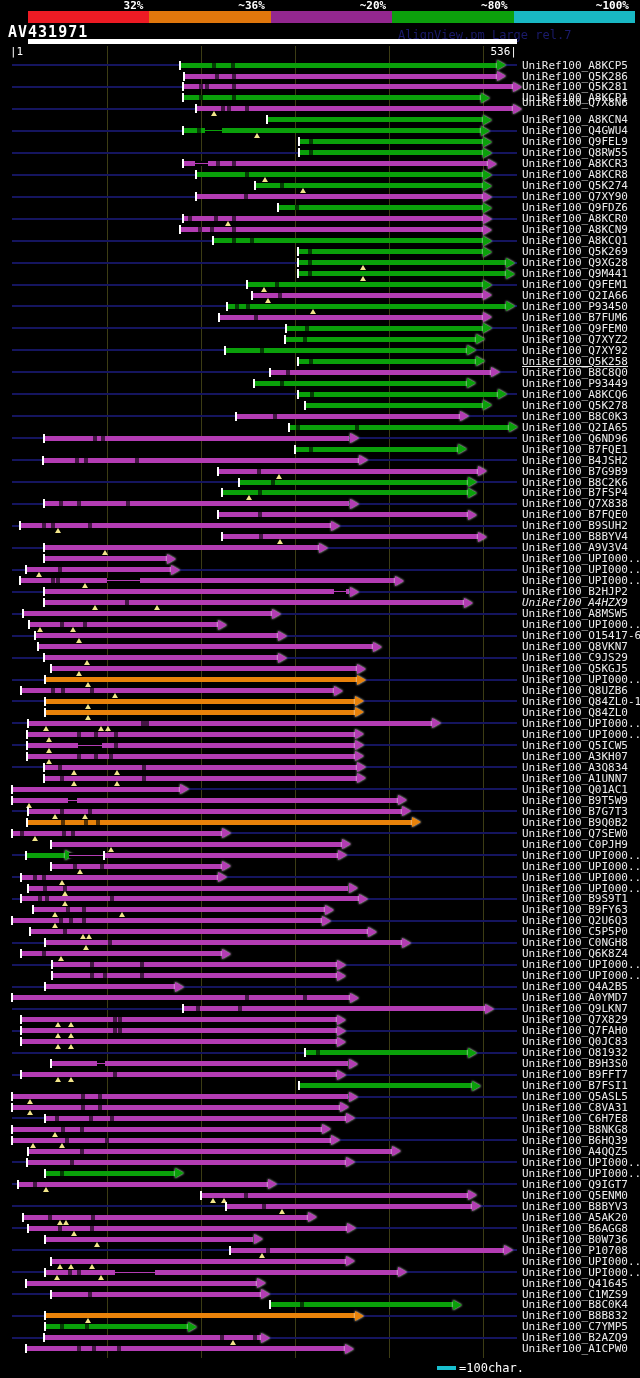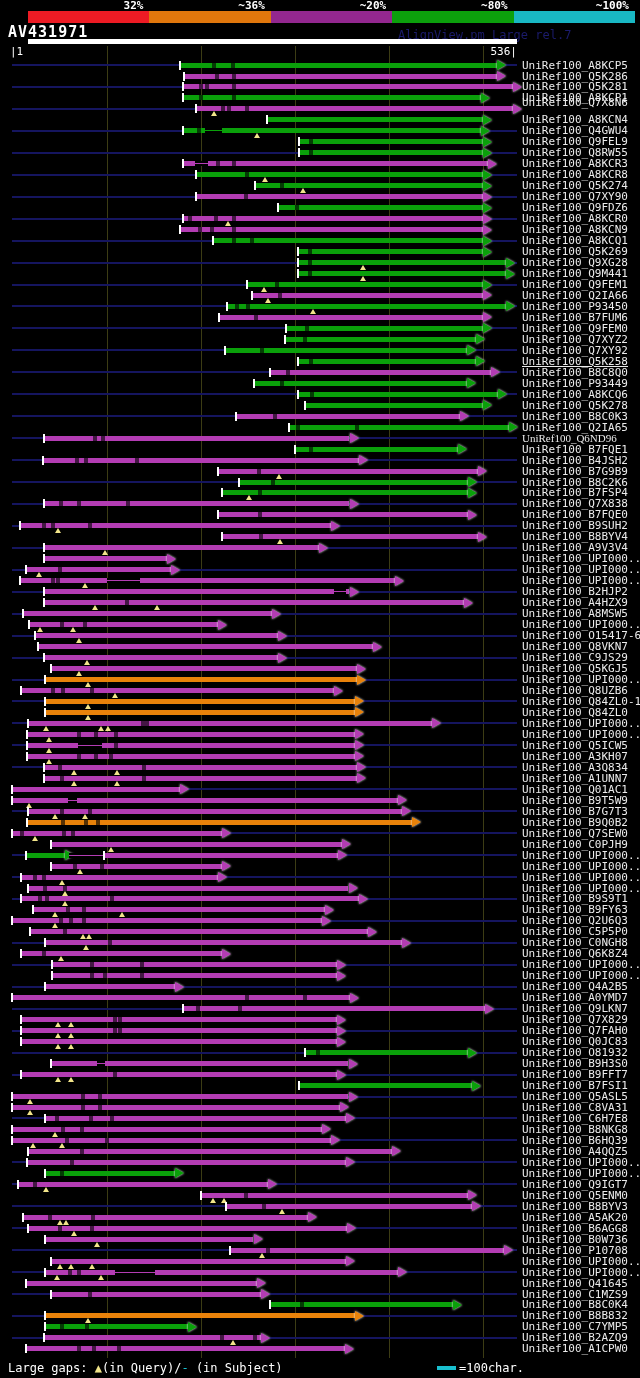--- a/index.html
+++ b/index.html
@@ -275,21 +275,21 @@
       <div class="arrow" style="left: 509.3px; top: 422.1px; border-left-color: rgb(10, 160, 10);"></div>
       <div class="gapmark" style="left: 295.8px; top: 424.6px;"></div>
       <div class="gapmark" style="left: 355px; top: 424.6px;"></div>
       <div class="rowlabel" style="top: 421.6px;">UniRef100_Q2IA65</div>
       <div class="navy" style="left: 12px; width: 505px; top: 437.1px;"></div>
       <div class="bar" style="left: 44.9px; width: 304.6px; top: 435.6px; background: rgb(179, 60, 179);"></div>
       <div class="tick" style="left: 42.9px; top: 433.6px;"></div>
       <div class="arrow" style="left: 349.5px; top: 433.1px; border-left-color: rgb(179, 60, 179);"></div>
       <div class="gapmark" style="left: 92.7px; top: 435.6px;"></div>
       <div class="gapmark" style="left: 101.2px; top: 435.6px;"></div>
-      <div class="rowlabel" style="top: 432.6px; font-family: Liberation Serif, serif;">UniRef100_Q6ND96</div>
+      <div class="rowlabel" style="top: 432.6px;">UniRef100_Q6ND96</div>
       <div class="bar" style="left: 295.9px; width: 161.7px; top: 446.6px; background: rgb(10, 160, 10);"></div>
       <div class="tick" style="left: 293.9px; top: 444.6px;"></div>
       <div class="arrow" style="left: 457.6px; top: 444.1px; border-left-color: rgb(10, 160, 10);"></div>
       <div class="gapmark" style="left: 308.9px; top: 446.6px;"></div>
       <div class="rowlabel" style="top: 443.6px;">UniRef100_B7FQE1</div>
       <div class="navy" style="left: 12px; width: 505px; top: 459px;"></div>
       <div class="bar" style="left: 44px; width: 314.9px; top: 457.5px; background: rgb(179, 60, 179);"></div>
       <div class="tick" style="left: 42px; top: 455.5px;"></div>
       <div class="arrow" style="left: 358.9px; top: 455px; border-left-color: rgb(179, 60, 179);"></div>
       <div class="gapmark" style="left: 74.9px; top: 457.5px;"></div>
@@ -376,21 +376,21 @@
       <div class="thin" style="left: 334.4px; width: 11.3px; top: 589.2px;">
         <div style="background: rgb(179, 60, 179);"></div>
       </div>
       <div class="rowlabel" style="top: 586.2px;">UniRef100_B2HJP2</div>
       <div class="bar" style="left: 44.9px; width: 419.2px; top: 600.2px; background: rgb(179, 60, 179);"></div>
       <div class="tick" style="left: 42.9px; top: 598.2px;"></div>
       <div class="arrow" style="left: 464.1px; top: 597.7px; border-left-color: rgb(179, 60, 179);"></div>
       <div class="gapmark" style="left: 124.7px; top: 600.2px;"></div>
       <div class="tri" style="left: 91.7px; top: 605.2px;"></div>
       <div class="tri" style="left: 153.8px; top: 605.2px;"></div>
-      <div class="rowlabel" style="top: 597.2px;">UniRef100_A4HZX9</div>
+      <div class="rowlabel" style="top: 597.2px; font-style: italic;">UniRef100_A4HZX9</div>
       <div class="navy" style="left: 12px; width: 505px; top: 612.7px;"></div>
       <div class="bar" style="left: 24.2px; width: 248.2px; top: 611.2px; background: rgb(179, 60, 179);"></div>
       <div class="tick" style="left: 22.2px; top: 609.2px;"></div>
       <div class="arrow" style="left: 272.4px; top: 608.7px; border-left-color: rgb(179, 60, 179);"></div>
       <div class="rowlabel" style="top: 608.2px;">UniRef100_A8MSW5</div>
       <div class="bar" style="left: 29.9px; width: 188px; top: 622.1px; background: rgb(179, 60, 179);"></div>
       <div class="tick" style="left: 27.9px; top: 620.1px;"></div>
       <div class="arrow" style="left: 217.9px; top: 619.6px; border-left-color: rgb(179, 60, 179);"></div>
       <div class="gapmark" style="left: 59.8px; top: 622.1px;"></div>
       <div class="gapmark" style="left: 83.3px; top: 622.1px;"></div>
@@ -857,16 +857,15 @@
       <div class="tri" style="left: 229.9px; top: 1340.4px;"></div>
       <div class="rowlabel" style="top: 1332.4px;">UniRef100_B2AZQ9</div>
       <div class="bar" style="left: 27px; width: 317.7px; top: 1346.3px; background: rgb(179, 60, 179);"></div>
       <div class="tick" style="left: 25px; top: 1344.3px;"></div>
       <div class="arrow" style="left: 344.8px; top: 1343.8px; border-left-color: rgb(179, 60, 179);"></div>
       <div class="gapmark" style="left: 76.7px; top: 1346.3px;"></div>
       <div class="gapmark" style="left: 91.8px; top: 1346.3px;"></div>
       <div class="gapmark" style="left: 117.2px; top: 1346.3px;"></div>
       <div class="rowlabel" style="top: 1343.3px;">UniRef100_A1CPW0</div>
     </div>
-  <div class="footer"><span>Large gaps: </span><span class="q">▲</span><span>(in Query)/</span><span class="s">-</span><span> (in Subject)</span></div>
   <div class="char-scale-line"></div>
   <div class="char-scale-label">=100char.</div>
 </div>
 
 </body></html>

